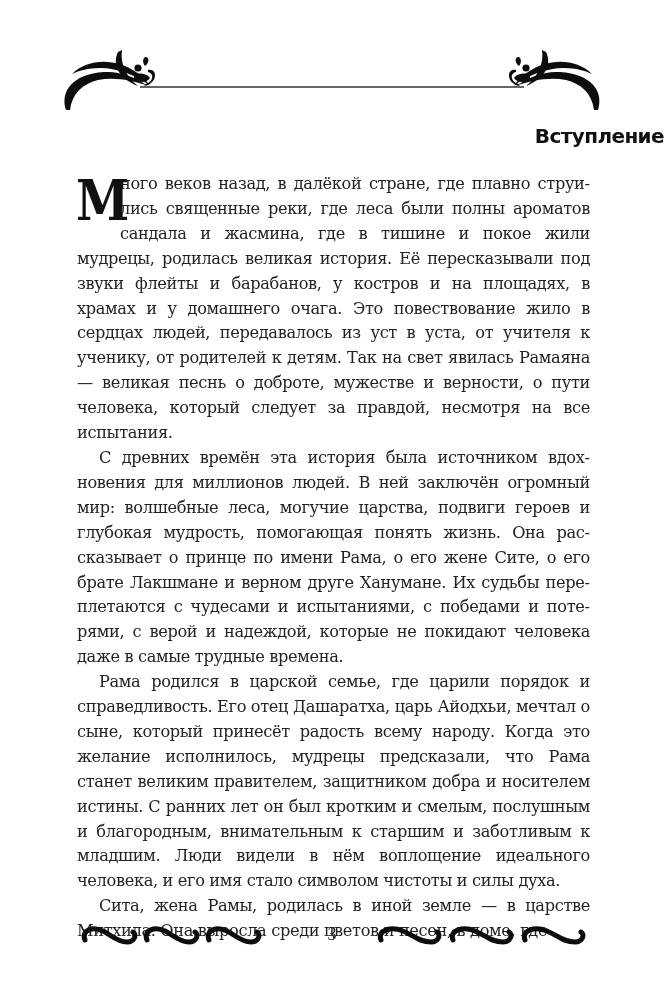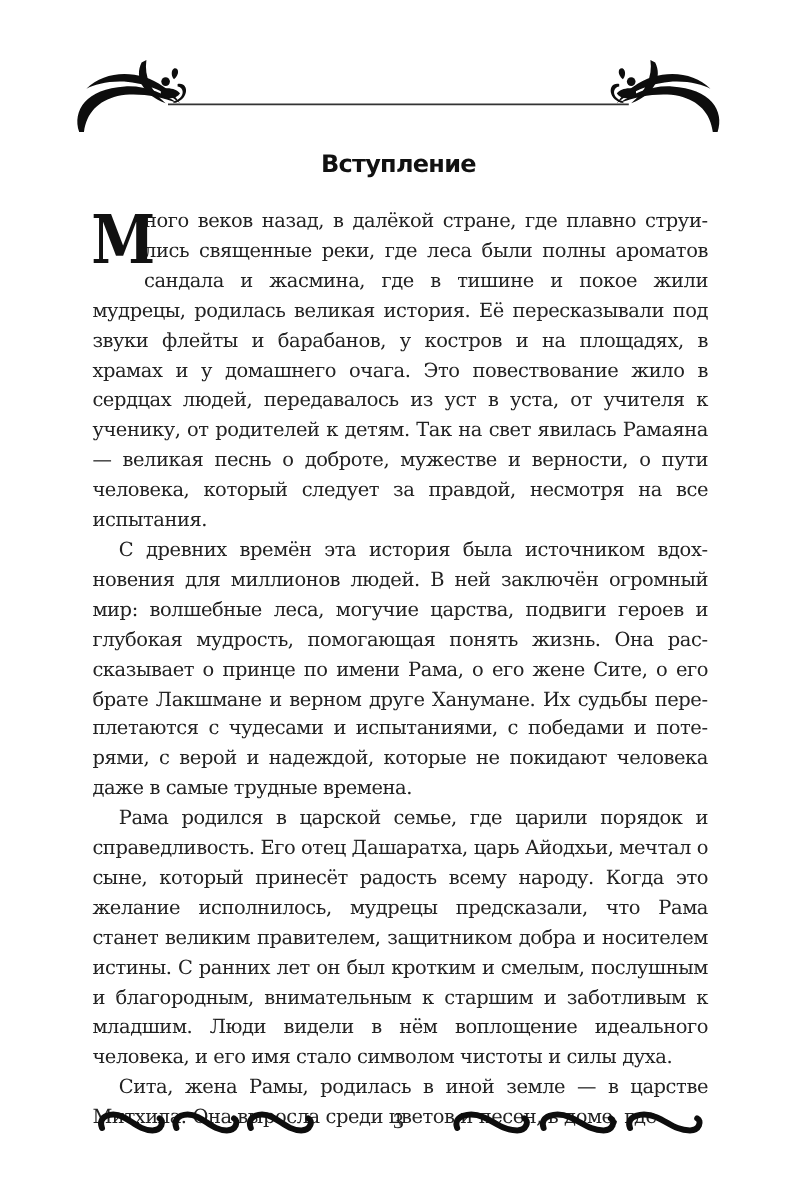--- a/index.html
+++ b/index.html
@@ -2,21 +2,21 @@
 <html><head>
 <meta charset="utf-8">
 <style>
   html, body { margin: 0; padding: 0; }
   body {
     width: 664px; height: 1000px; background: #ffffff; position: relative; overflow: hidden;
     color: #1a1a1a;
   }
   .header-ornament { position: absolute; left: 52px; top: 44px; width: 560px; height: 66px; }
   .title {
-    position: absolute; left: 0; width: 664px; top: 124px; text-align: center;
+    position: absolute; left: 0; width: 664px; top: 124px; text-align: right;
     font-family: "DejaVu Sans", sans-serif; font-weight: bold; font-size: 20px;
     letter-spacing: -0.6px; color: #111;
   }
   .body-text {
     position: absolute; left: 77px; top: 172px; width: 513px;
     font-family: "DejaVu Serif", serif; font-size: 16.2px; line-height: 24.9px;
     text-align: justify; color: #222;
     letter-spacing: -0.35px;
   }
   .body-text p { margin: 0; text-indent: 22px; hyphens: manual; }

